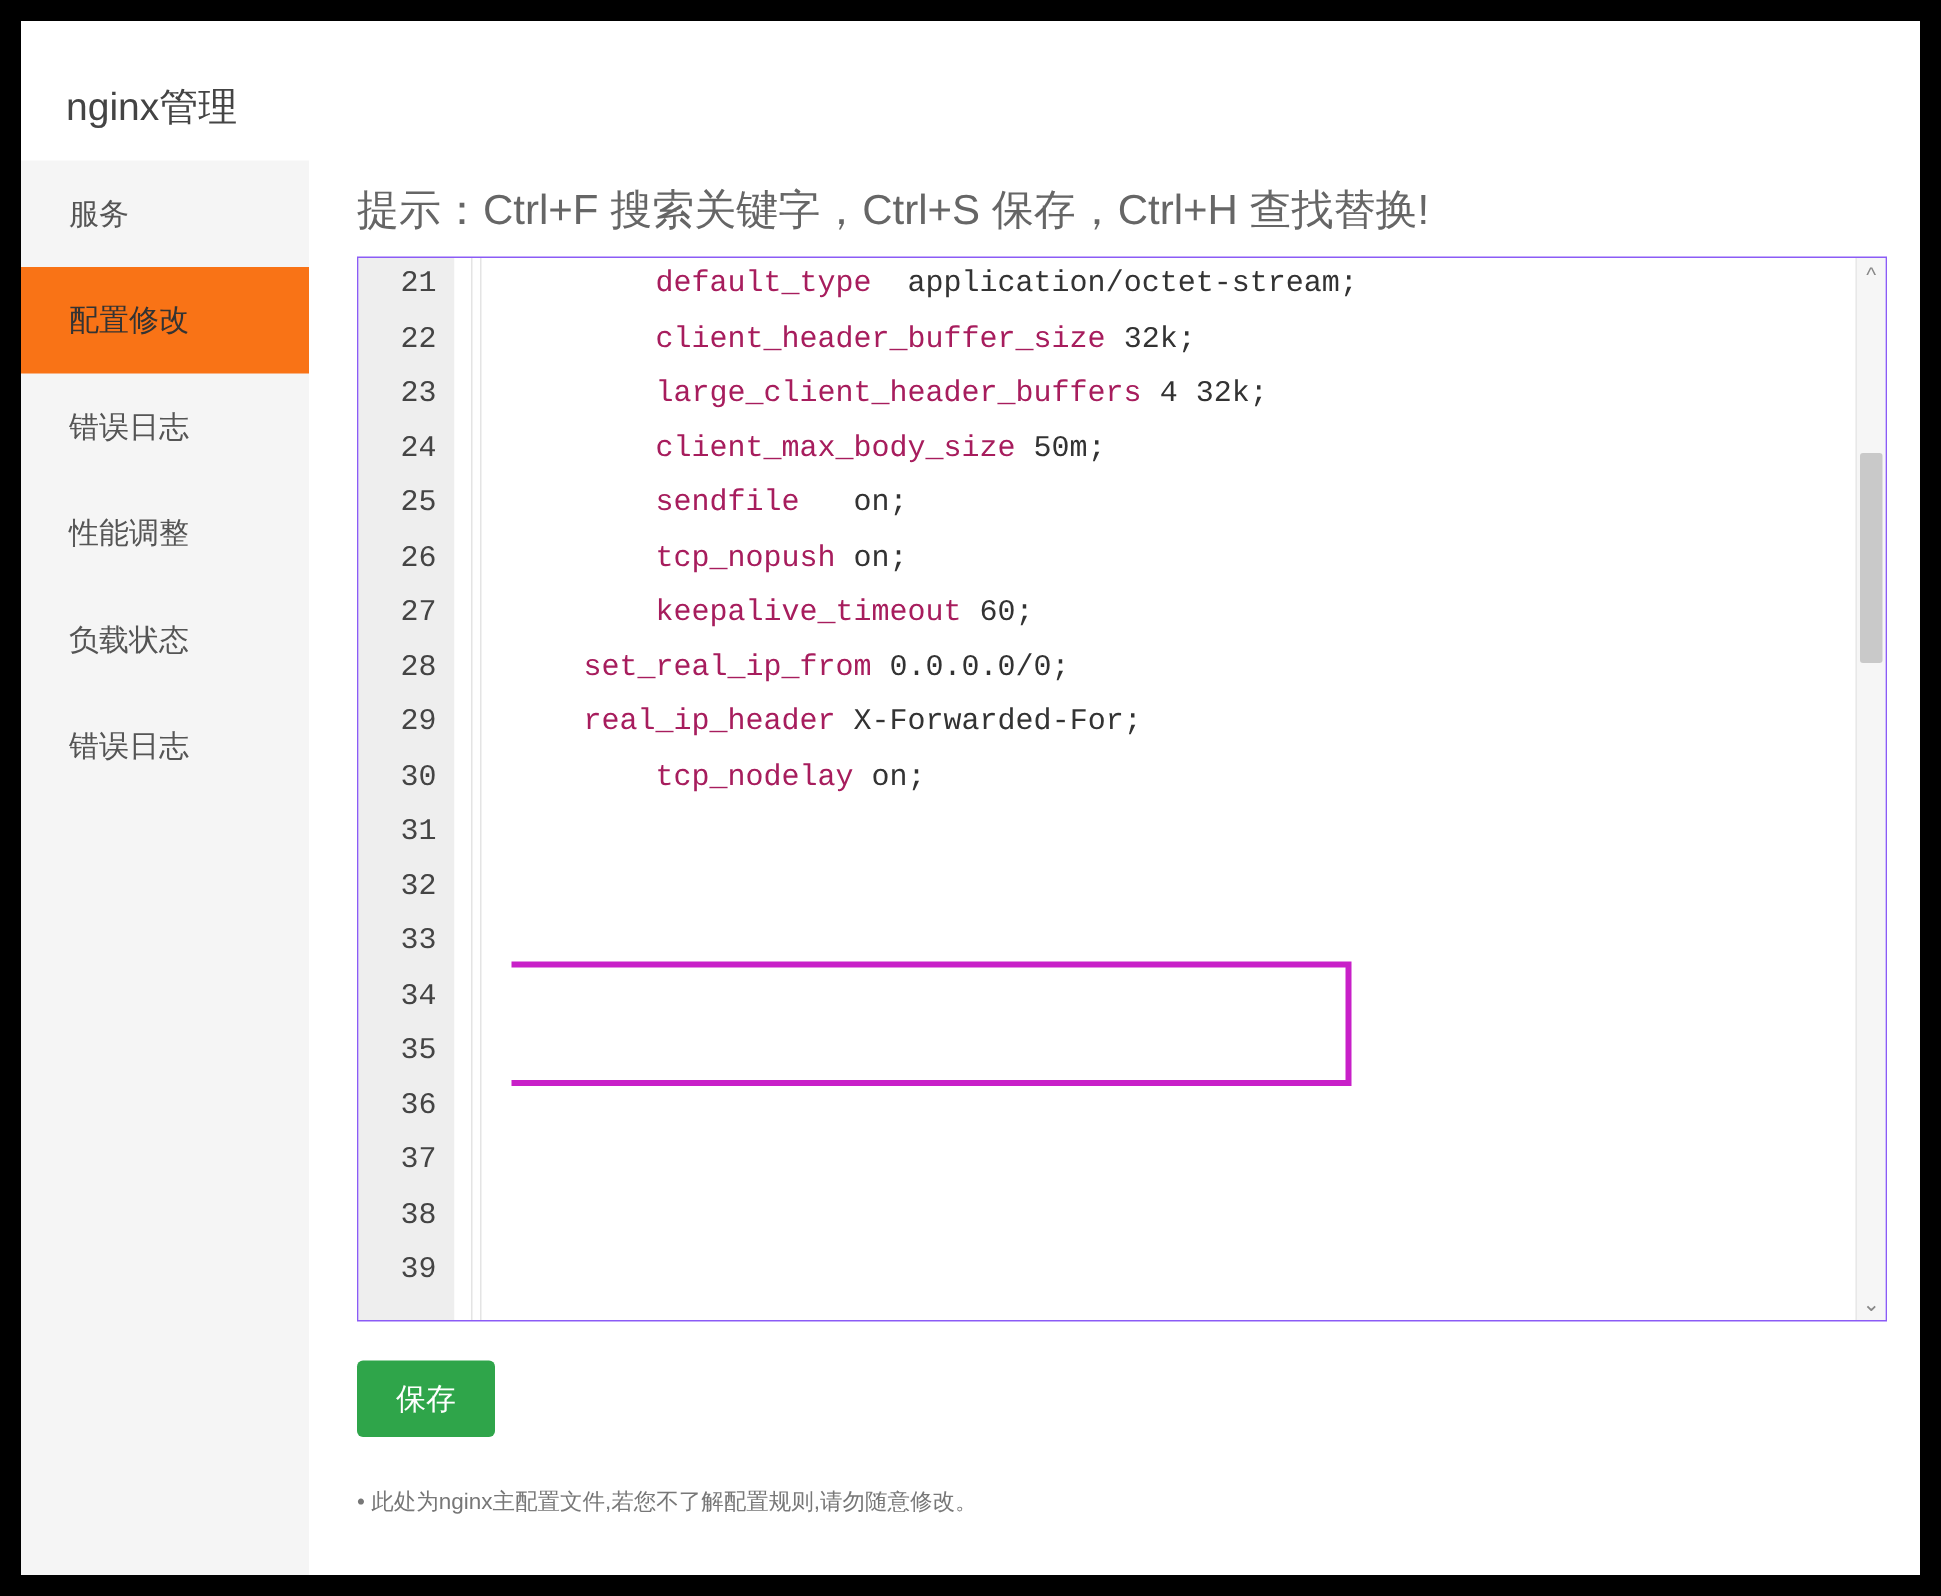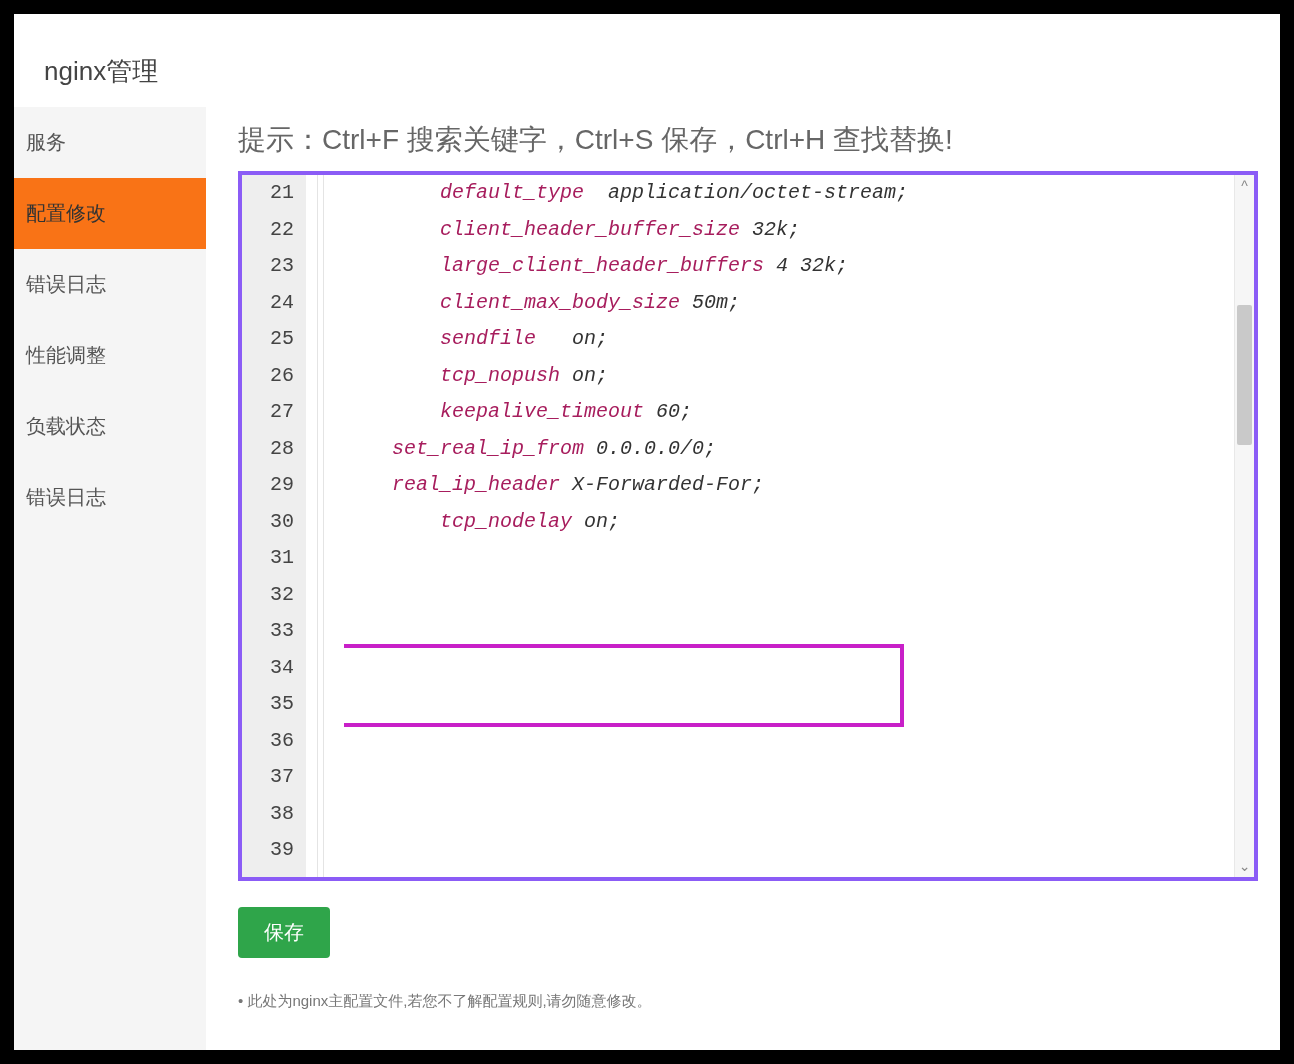--- a/index.html
+++ b/index.html
@@ -34,21 +34,21 @@
     display: flex;
     min-height: 0;
   }
   .sidebar {
     width: 192px;
     background: #f5f5f5;
     display: flex;
     flex-direction: column;
   }
   .sidebar-item {
-    padding: 22px 12px;
+    padding: 22px 32px;
     font-size: 20px;
     color: #555;
     cursor: pointer;
   }
   .sidebar-item.active {
     background: #f97316;
     color: #333;
   }
   .main {
     flex: 1;
@@ -56,21 +56,21 @@
     display: flex;
     flex-direction: column;
     min-width: 0;
   }
   .hint {
     font-size: 28px;
     color: #666;
     margin-bottom: 12px;
   }
   .editor-frame {
-    border: 4px solid #8b5cf6;
+    border: 1px solid #8b5cf6;
     position: relative;
     height: 710px;
     display: flex;
     overflow: hidden;
   }
   .gutter {
     width: 64px;
     background: #eeeeee;
     color: #444;
     font-family: Consolas, "Courier New", monospace;
@@ -100,21 +100,20 @@
     height: 100%;
     background: #e4e4e4;
   }
   .code-area {
     flex: 1;
     font-family: Consolas, "Courier New", monospace;
     font-size: 20px;
     line-height: 36.5px;
     position: relative;
     overflow: hidden;
-    font-style: italic;
   }
   .code-line {
     white-space: pre;
     padding-left: 0;
   }
   .kw { color: #a71d5d; }
   .val { color: #333; }
   .code-area .highlight-row {
     position: absolute;
     left: -102px;

